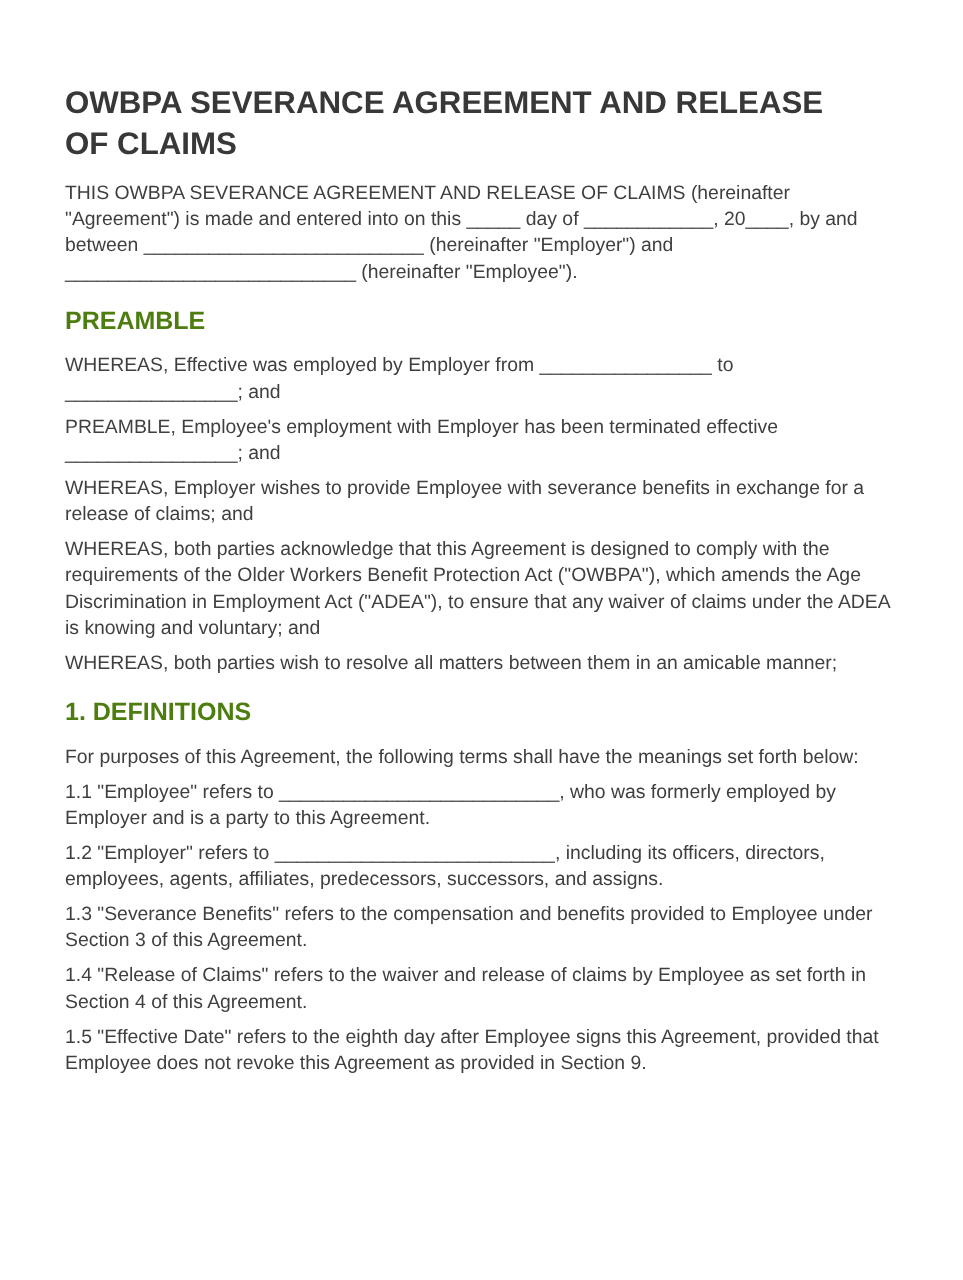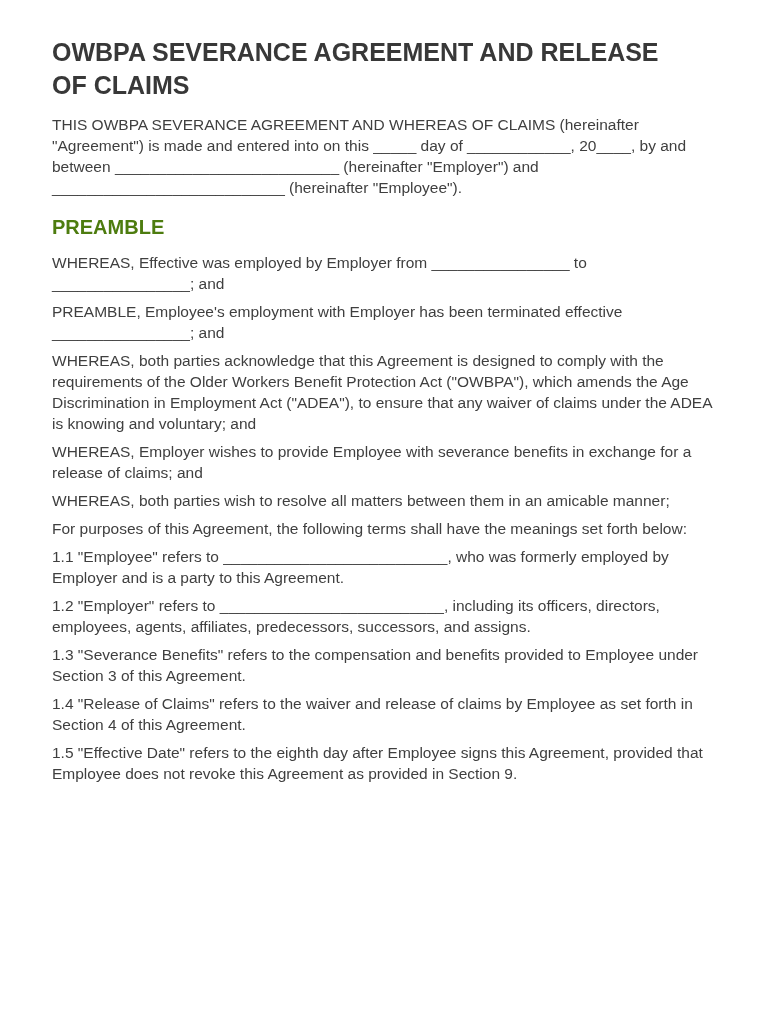--- a/index.html
+++ b/index.html
@@ -9,21 +9,21 @@
   }
   body {
     width: 770px;
     height: 1024px;
     overflow: hidden;
   }
   .page {
     box-sizing: border-box;
     width: 770px;
     height: 1024px;
-    padding: 36px 38px 20px 52px;
+    padding: 66px 38px 20px 52px;
     background: #ffffff;
     font-family: "Liberation Sans", sans-serif;
     font-size: 15.5px;
     line-height: 21px;
     color: #3f3f3f;
   }
   .doc-title {
     font-size: 25px;
     line-height: 33px;
     font-weight: bold;
@@ -44,44 +44,45 @@
   }
 </style>
 </head>
 <body>
 
 <div class="page">
 
   <h1 class="doc-title">OWBPA SEVERANCE AGREEMENT AND RELEASE
 OF CLAIMS</h1>
 
-  <p class="para">THIS OWBPA SEVERANCE AGREEMENT AND WHEREAS OF CLAIMS (hereinafter
+  <p class="para">THIS OWBPA SEVERANCE AGREEMENT AND RELEASE OF CLAIMS (hereinafter
 "Agreement") is made and entered into on this _____ day of ____________, 20____, by and
 between __________________________ (hereinafter "Employer") and
 ___________________________ (hereinafter "Employee").</p>
 
   <h2 class="section-heading">PREAMBLE</h2>
 
   <p class="para">WHEREAS, Effective was employed by Employer from ________________ to
 ________________; and</p>
 
   <p class="para">PREAMBLE, Employee's employment with Employer has been terminated effective
 ________________; and</p>
 
+  <p class="para">WHEREAS, Employer wishes to provide Employee with severance benefits in exchange for a
+release of claims; and</p>
+
   <p class="para">WHEREAS, both parties acknowledge that this Agreement is designed to comply with the
 requirements of the Older Workers Benefit Protection Act ("OWBPA"), which amends the Age
 Discrimination in Employment Act ("ADEA"), to ensure that any waiver of claims under the ADEA
 is knowing and voluntary; and</p>
 
-  <p class="para">WHEREAS, Employer wishes to provide Employee with severance benefits in exchange for a
-release of claims; and</p>
-
   <p class="para">WHEREAS, both parties wish to resolve all matters between them in an amicable manner;</p>
 
 
+  <h2 class="section-heading">1. DEFINITIONS</h2>
 
   <p class="para">For purposes of this Agreement, the following terms shall have the meanings set forth below:</p>
 
   <p class="para">1.1 "Employee" refers to __________________________, who was formerly employed by
 Employer and is a party to this Agreement.</p>
 
   <p class="para">1.2 "Employer" refers to __________________________, including its officers, directors,
 employees, agents, affiliates, predecessors, successors, and assigns.</p>
 
   <p class="para">1.3 "Severance Benefits" refers to the compensation and benefits provided to Employee under

